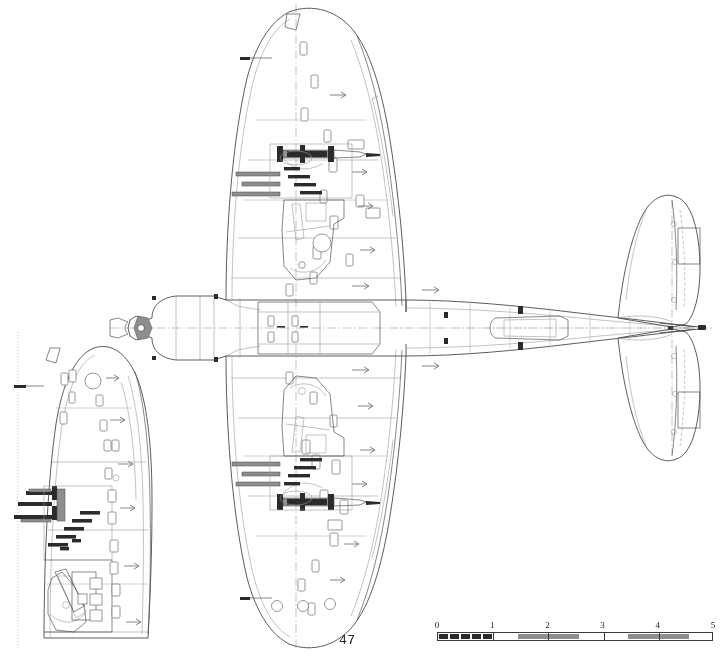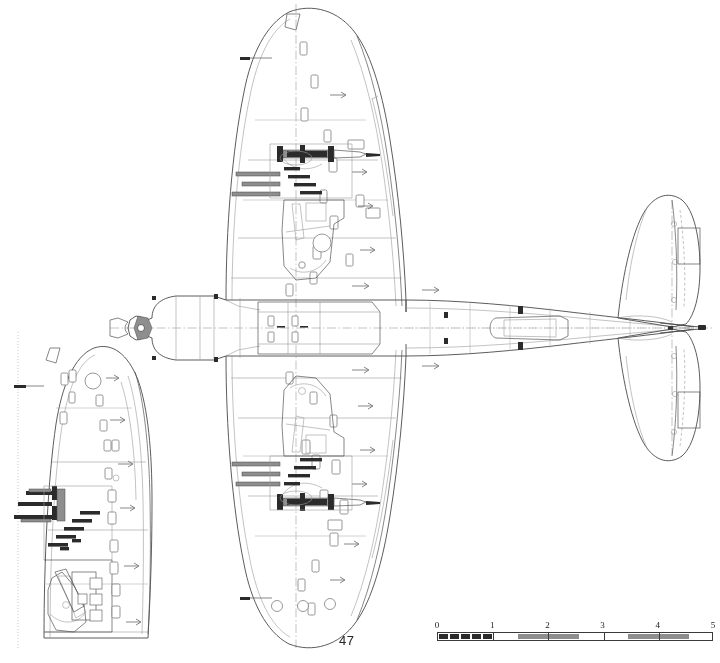--- a/index.html
+++ b/index.html
@@ -17,21 +17,21 @@
   #plate {
     position: absolute;
     left: 0; top: 0;
     width: 720px;
     height: 663px;
   }
   .page-number {
     position: absolute;
     left: 339px;
     top: 633px;
-    font-family: Liberation Sans, sans-serif;
+    font-family: Liberation Mono, monospace;
     font-size: 13px;
     color: #262626;
     letter-spacing: 0.5px;
   }
   .scale-wrap {
     position: absolute;
     left: 437px;
     top: 620px;
     width: 276px;
     height: 26px;

